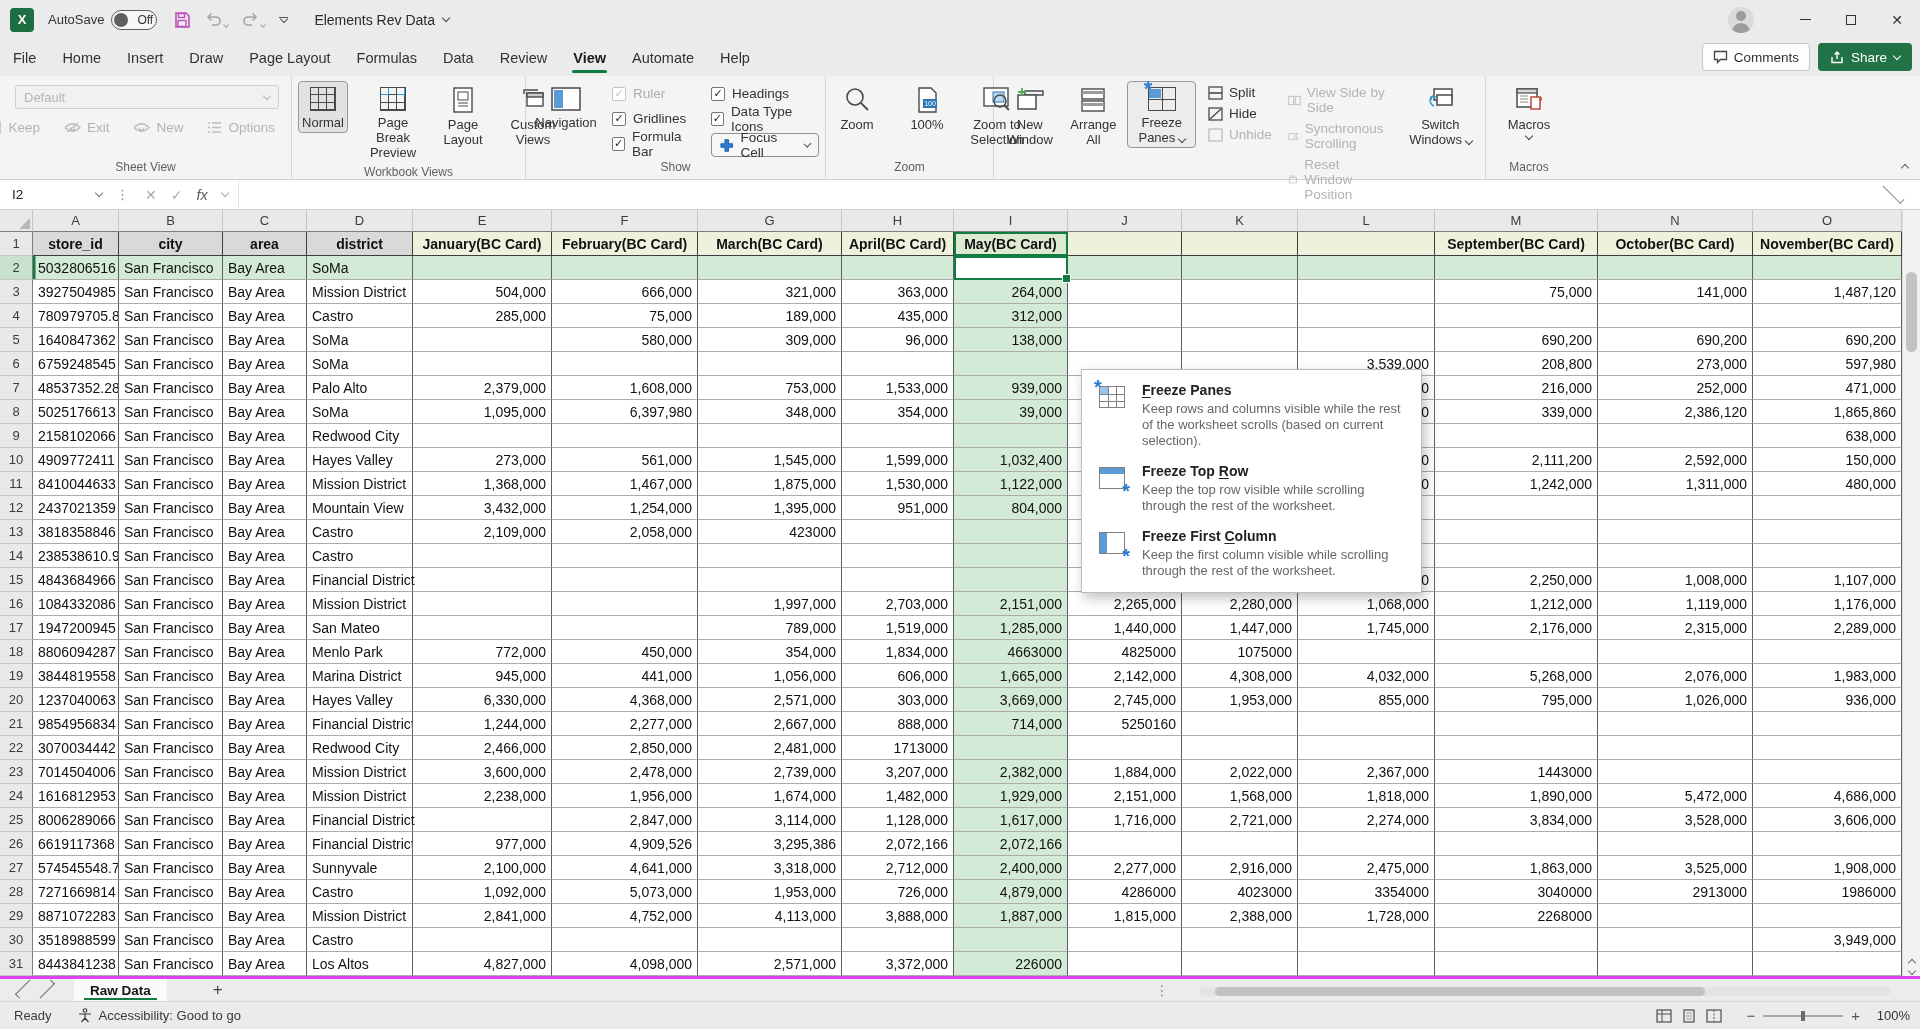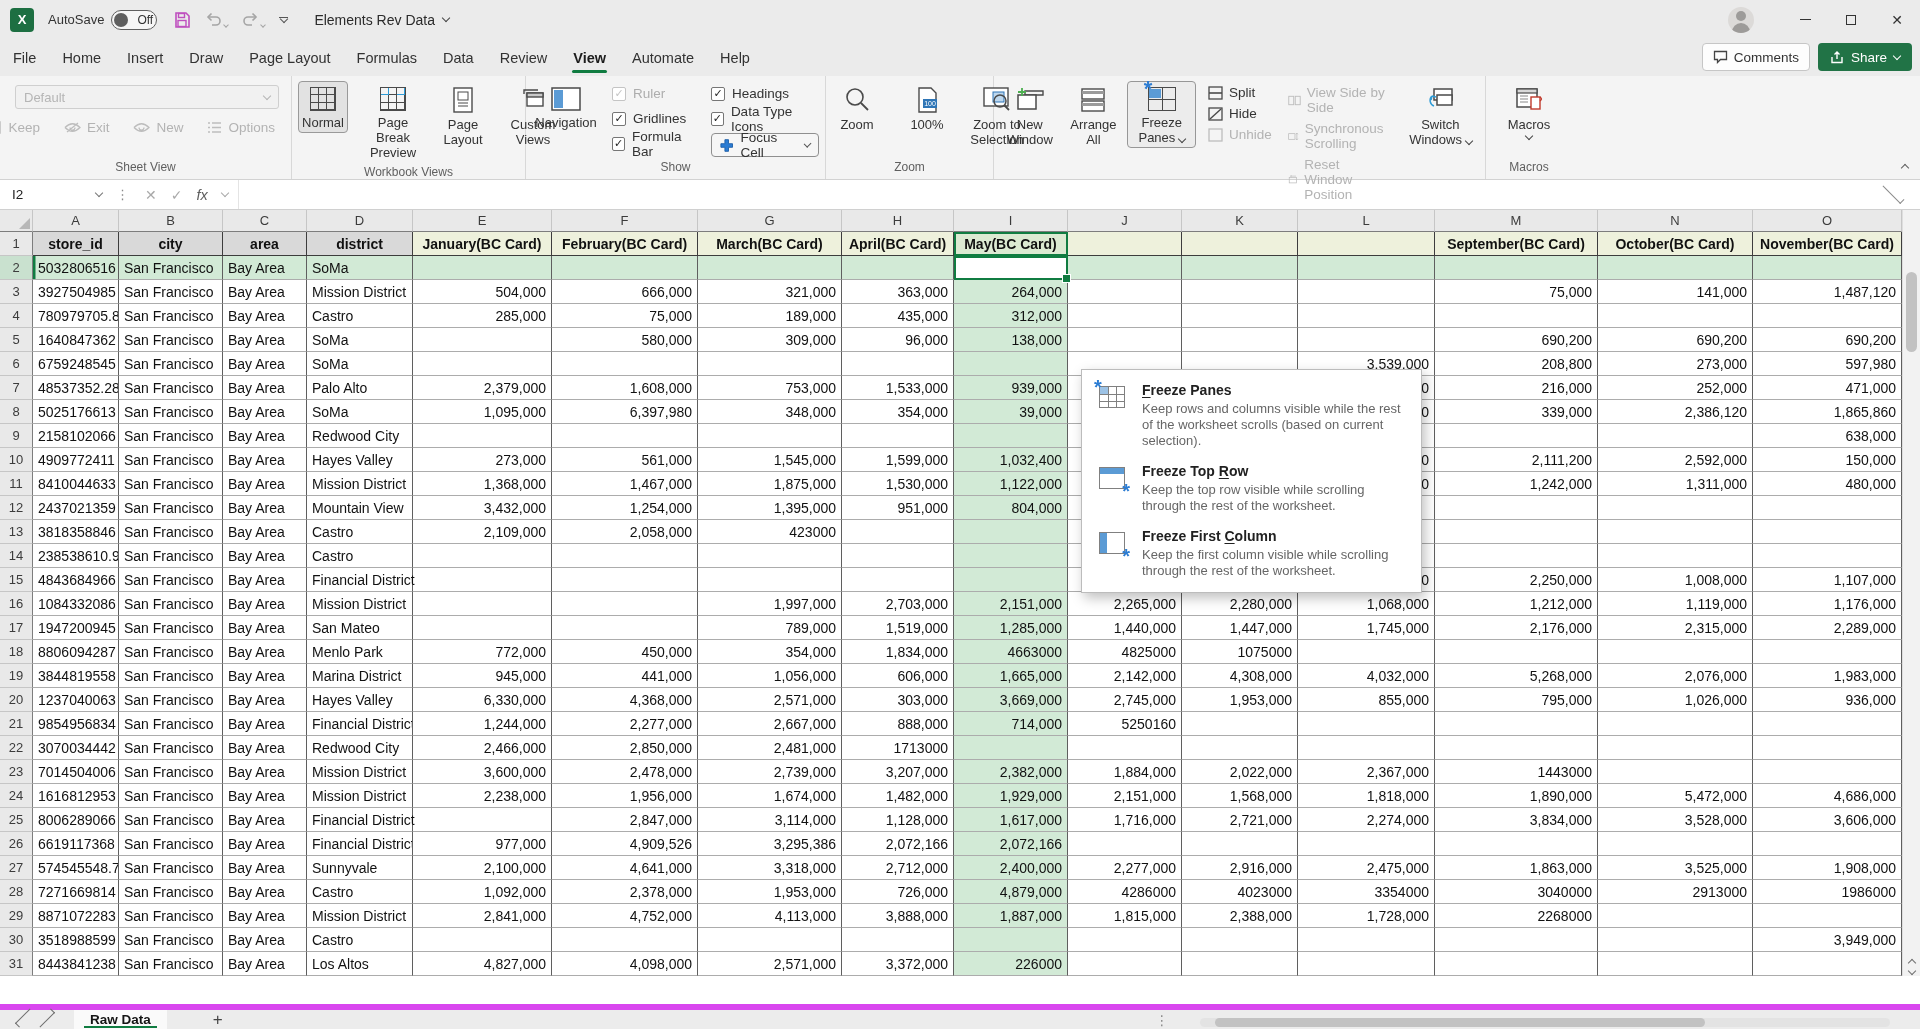--- a/index.html
+++ b/index.html
@@ -110,21 +110,21 @@
   .fz-grid::before { content:''; position:absolute; inset:0; background:
       linear-gradient(#808080,#808080) 0 7px/100% 1px no-repeat,
       linear-gradient(#808080,#808080) 8px 0/1px 100% no-repeat,
       linear-gradient(#808080,#808080) 16px 0/1px 100% no-repeat,
       linear-gradient(#808080,#808080) 0 14px/100% 1px no-repeat; }
   .fz-grid .tl { position:absolute; left:0; top:0; width:8px; height:7px; background:#9dc3e6; }
   .fz-toprow::before { content:''; position:absolute; left:0; top:0; right:0; height:6px; background:#5b9bd5; }
   .fz-firstcol::before { content:''; position:absolute; left:0; top:0; bottom:0; width:7px; background:#5b9bd5; }
 
   
-  .tabbar { height:25px; background:#ececec; border-top:6px solid #d946ef; display:flex; align-items:center; position:relative; font-size:13.5px;margin-top:28px; }
+  .tabbar { height:25px; background:#ececec; border-top:3px solid #d946ef; display:flex; align-items:center; position:relative; font-size:13.5px; }
   .snav { color:#6e6e6e; padding:0 10px; }
   .sheettab { height:100%; display:flex; align-items:center; padding:0 16px; background:#fafafa; color:#151515; font-weight:bold; position:relative; margin-left:18px; }
   .sheettab::after { content:''; position:absolute; left:10px; right:10px; bottom:1px; height:2.5px; background:#107c41; }
   .addsheet { margin-left:46px; color:#444; font-size:17px; }
   .hsb-dots { position:absolute; left:1155px; color:#8a8a8a; }
   .hscroll { position:absolute; left:1200px; right:30px; top:8px; height:9px; background:#e3e3e3; border-radius:5px; }
   .hthumb { position:absolute; left:15px; width:490px; top:0; bottom:0; background:#c2c2c2; border-radius:5px; }
 
   
   .statusbar { height:28px; background:#ebebeb; border-top:1px solid #d6d6d6; display:flex; align-items:center; font-size:13px; color:#3a3a3a; position:relative; padding-left:14px; gap:26px; }
@@ -1031,21 +1031,21 @@
               <td class="num"><span>3,525,000</span></td>
               <td class="num"><span>1,908,000</span></td>
             </tr>
             <tr>
               <td class="rownum">28</td>
               <td class="num"><span>7271669814</span></td>
               <td class="txt"><span>San Francisco</span></td>
               <td class="txt"><span>Bay Area</span></td>
               <td class="txt"><span>Castro</span></td>
               <td class="num"><span>1,092,000</span></td>
-              <td class="num"><span>2,378,000</span></td>
+              <td class="num"><span>5,073,000</span></td>
               <td class="num"><span>1,953,000</span></td>
               <td class="num"><span>726,000</span></td>
               <td class="num fc"><span>4,879,000</span></td>
               <td class="num"><span>4286000</span></td>
               <td class="num"><span>4023000</span></td>
               <td class="num"><span>3354000</span></td>
               <td class="num"><span>3040000</span></td>
               <td class="num"><span>2913000</span></td>
               <td class="num"><span>1986000</span></td>
             </tr>

